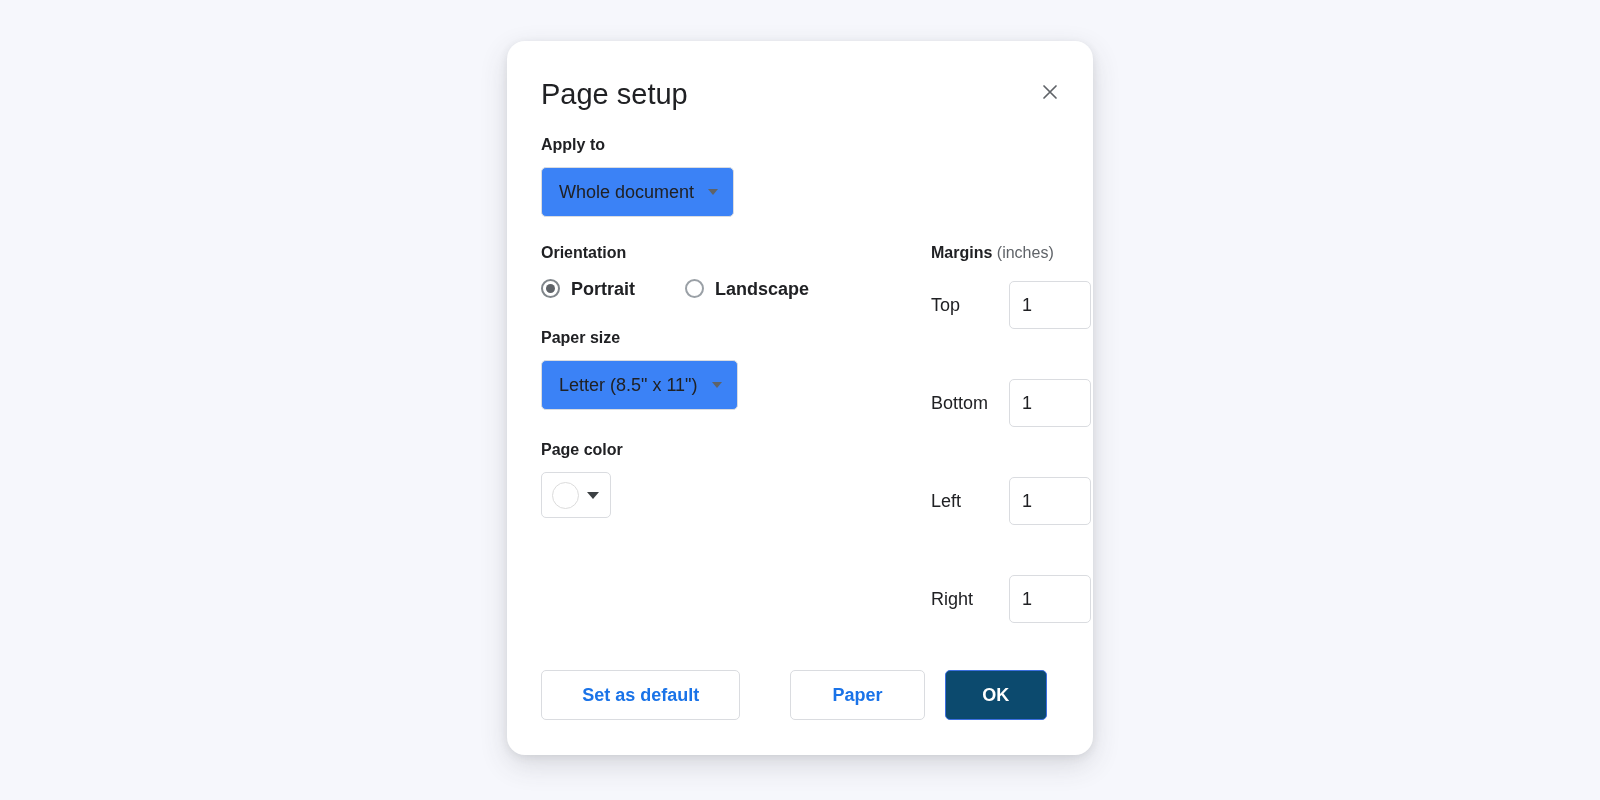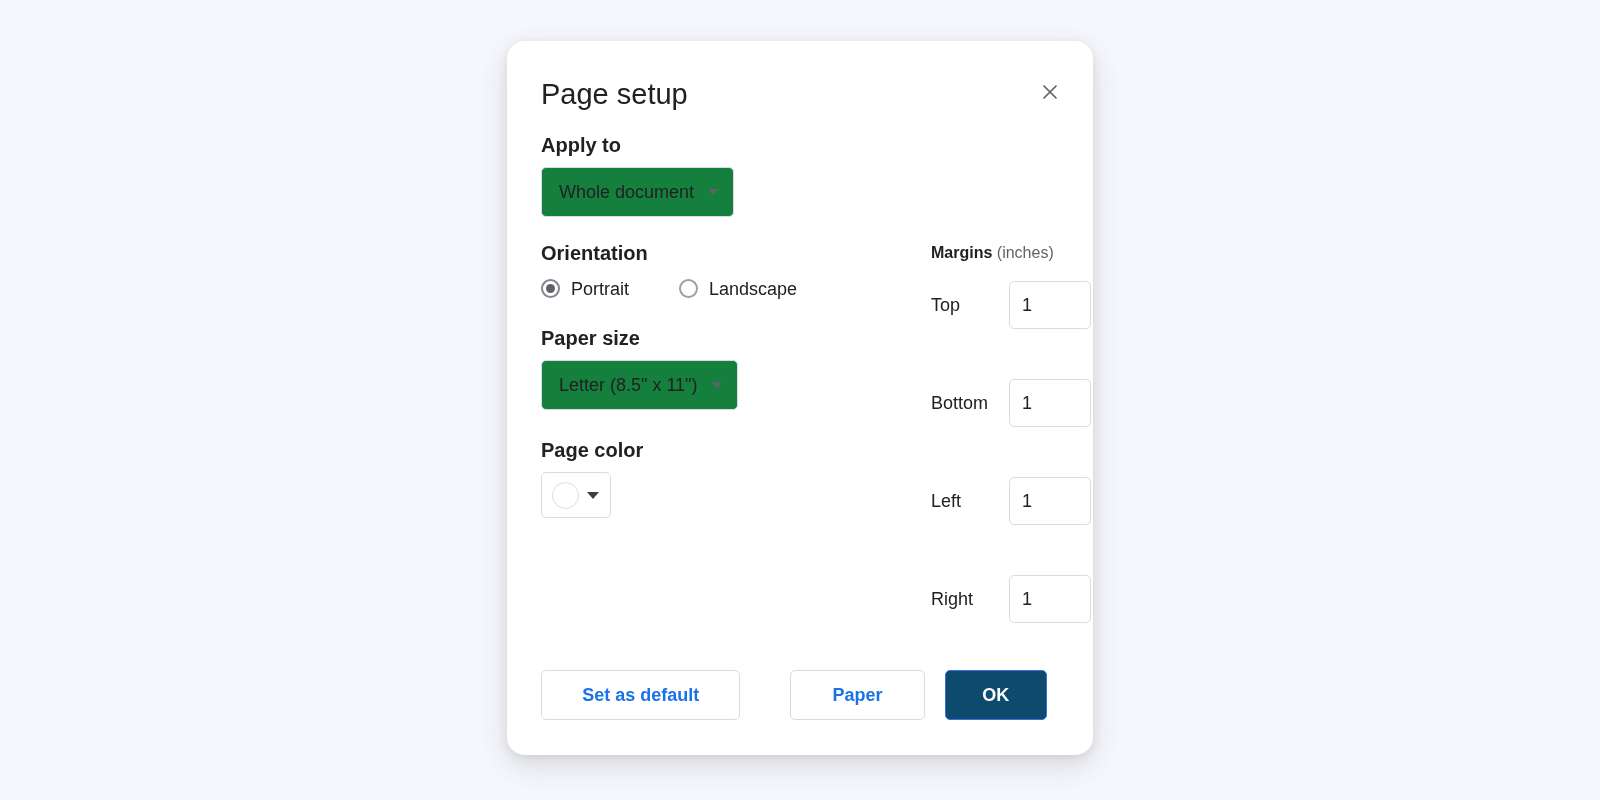--- a/index.html
+++ b/index.html
@@ -64,39 +64,39 @@
   }
   .close-button svg { display: block; }
 
   
   .dialog-body {
     padding: 0 34px;
     position: relative;
   }
 
   .section-label {
-    font-size: 20px;
+    font-size: 16px;
     line-height: 20px;
     font-weight: 600;
     color: #202124;
   }
 
   
   .apply-block { margin-top: 24px; }
   .apply-block .section-label { margin-bottom: 12px; }
 
   .select-box {
     display: inline-flex;
     align-items: center;
     gap: 14px;
     height: 50px;
     padding: 0 15px 0 17px;
     border: 1px solid #dadce0;
     border-radius: 5px;
-    background: #15803d;
+    background: #3b82f6;
     cursor: pointer;
     font-size: 18px;
     color: #202124;
     white-space: nowrap;
   }
   .select-box .select-value { line-height: 1; }
 
   .caret {
     width: 0;
     height: 0;
@@ -116,20 +116,21 @@
   .col-right { flex: 1; padding-left: 0px; }
 
   .group { margin-bottom: 0; }
 
   
   .radio-row {
     display: flex;
     align-items: center;
     margin-top: 16px;
     gap: 0;
+    font-weight: bold;
   }
   .radio-option {
     display: flex;
     align-items: center;
     gap: 11px;
     cursor: pointer;
   }
   .radio-option + .radio-option { margin-left: 50px; }
   .radio-mark {
     width: 19px;

